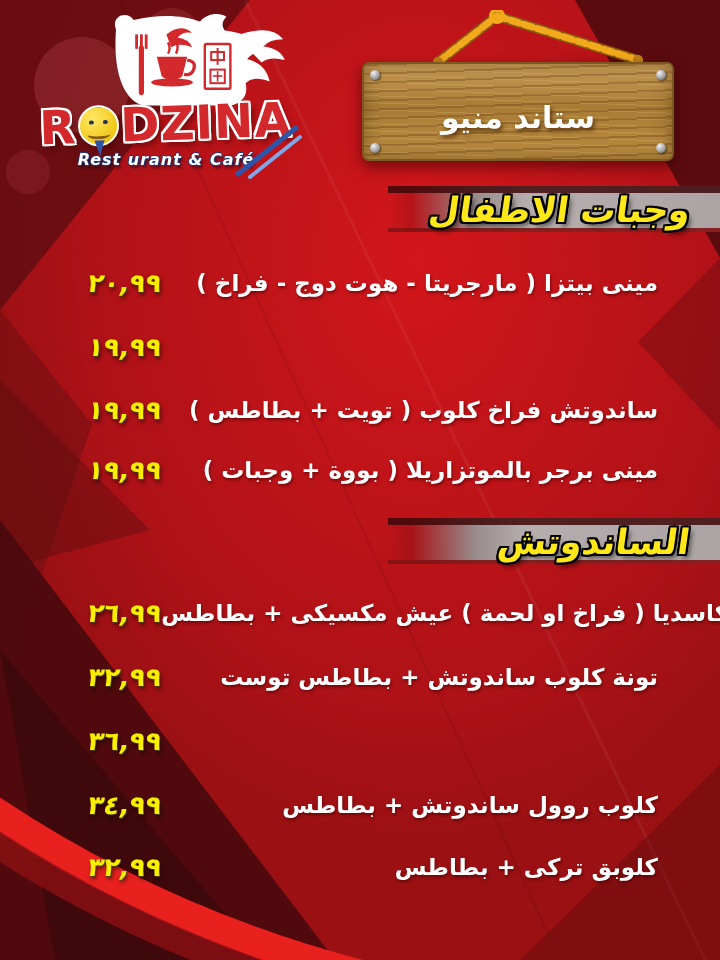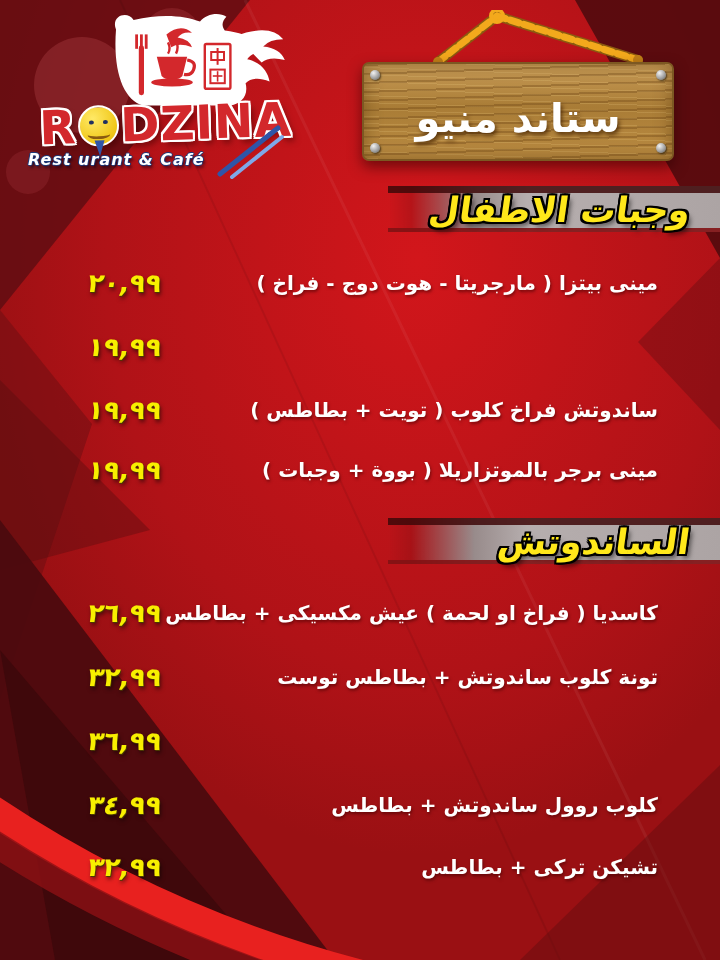--- a/index.html
+++ b/index.html
@@ -28,21 +28,21 @@
     background:radial-gradient(circle at 35% 30%,#ffe966,#f0c718 70%,#d8a90c);
     border:2px solid #fff;border-radius:50%;box-shadow:3px 4px 5px rgba(60,0,0,.45);
   }
   .face .eyes{position:absolute;left:9px;top:13px;width:5px;height:4px;border-radius:50%;
     background:#203060;box-shadow:14px 0 0 #203060;}
   .face .mustache{position:absolute;left:7px;top:22px;width:23px;height:7px;
     border-bottom:3px solid #8a5a10;border-radius:0 0 50% 50%;}
   .face .beard{position:absolute;left:14px;top:33px;width:0;height:0;
     border-left:5px solid transparent;border-right:5px solid transparent;
     border-top:16px solid #2f55a8;}
-  .tagline-wrap{position:absolute;left:10px;top:142px;width:240px;text-align:left;}
+  .tagline-wrap{position:absolute;left:28px;top:142px;width:240px;text-align:center;}
   .tagline{
     color:#fff;font-weight:700;font-size:16px;letter-spacing:1px;font-style:italic;
     text-shadow:-1px 0 0 #1d3a7a,1px 0 0 #1d3a7a,0 -1px 0 #1d3a7a,0 1px 0 #1d3a7a,2px 3px 3px rgba(0,0,30,.6);
   }
   .chopsticks{position:absolute;right:-18px;top:-26px;width:72px;height:56px;}
 
   
   .chain{position:absolute;left:360px;top:10px;width:310px;height:58px;}
   .board{
     position:absolute;left:362px;top:62px;width:308px;height:95px;
@@ -53,21 +53,21 @@
     border:2px solid #7c5822;border-radius:7px;
     box-shadow:0 6px 14px rgba(40,0,0,.55), inset 0 0 18px rgba(70,40,0,.45);
     display:flex;align-items:center;justify-content:center;
   }
   .screw{position:absolute;width:10px;height:10px;border-radius:50%;
     background:radial-gradient(circle at 35% 30%,#f2f2f2,#9a9a9a 60%,#555);
     box-shadow:1px 1px 2px rgba(0,0,0,.6);}
   .screw.s1{left:6px;top:6px}.screw.s2{right:6px;top:6px}
   .screw.s3{left:6px;bottom:6px}.screw.s4{right:6px;bottom:6px}
   .sign-title{
-    color:#fff;font-size:40px;font-weight:800;line-height:1;padding-top:12px;
+    color:#fff;font-size:30px;font-weight:800;line-height:1;padding-top:12px;
     text-shadow:2px 3px 4px rgba(70,35,0,.75);
   }
 
   
   .section-band{
     position:absolute;left:388px;right:0;height:46px;
     background:linear-gradient(90deg, rgba(109,15,18,0) 0%, rgba(109,15,18,.25) 7%,
                #988b8b 26%, #b6aeae 42%, #aca4a4 100%);
     border-top:7px solid rgba(62,8,10,.85);
     border-bottom:4px solid rgba(130,18,20,.9);
@@ -88,21 +88,21 @@
     position:absolute;left:0;right:0;height:48px;
     display:flex;align-items:center;justify-content:space-between;
     padding:0 62px 0 88px;box-sizing:border-box;
   }
   .item-price{
     color:#f8ef00;font-size:26px;font-weight:800;transform:skewX(-10deg);
     text-shadow:1px 1px 0 #4a3a00, 2px 3px 4px rgba(0,0,0,.6);
     white-space:nowrap;
   }
   .item-name{
-    color:#fff;font-size:20px;font-weight:700;white-space:nowrap;
+    color:#fff;font-size:23px;font-weight:700;white-space:nowrap;
     text-shadow:1px 2px 3px rgba(60,0,0,.55);
   }
 </style>
 </head>
 <body>
 
 <div class="poster">
 
   <svg class="bg" width="720" height="960" viewBox="0 0 720 960">
     <defs>
@@ -227,16 +227,16 @@
   </div>
   <div class="menu-row" style="top:717px">
     <span class="item-price" dir="ltr">٣٦,٩٩</span>
   </div>
   <div class="menu-row" style="top:781px">
     <span class="item-price" dir="ltr">٣٤,٩٩</span>
     <span class="item-name" dir="rtl">كلوب روول ساندوتش + بطاطس</span>
   </div>
   <div class="menu-row" style="top:843px">
     <span class="item-price" dir="ltr">٣٢,٩٩</span>
-    <span class="item-name" dir="rtl">تشيكن تركى + بطاطس</span>
+    <span class="item-name" dir="rtl">كلوبق تركى + بطاطس</span>
   </div>
 
 </div>
 
 </body></html>

